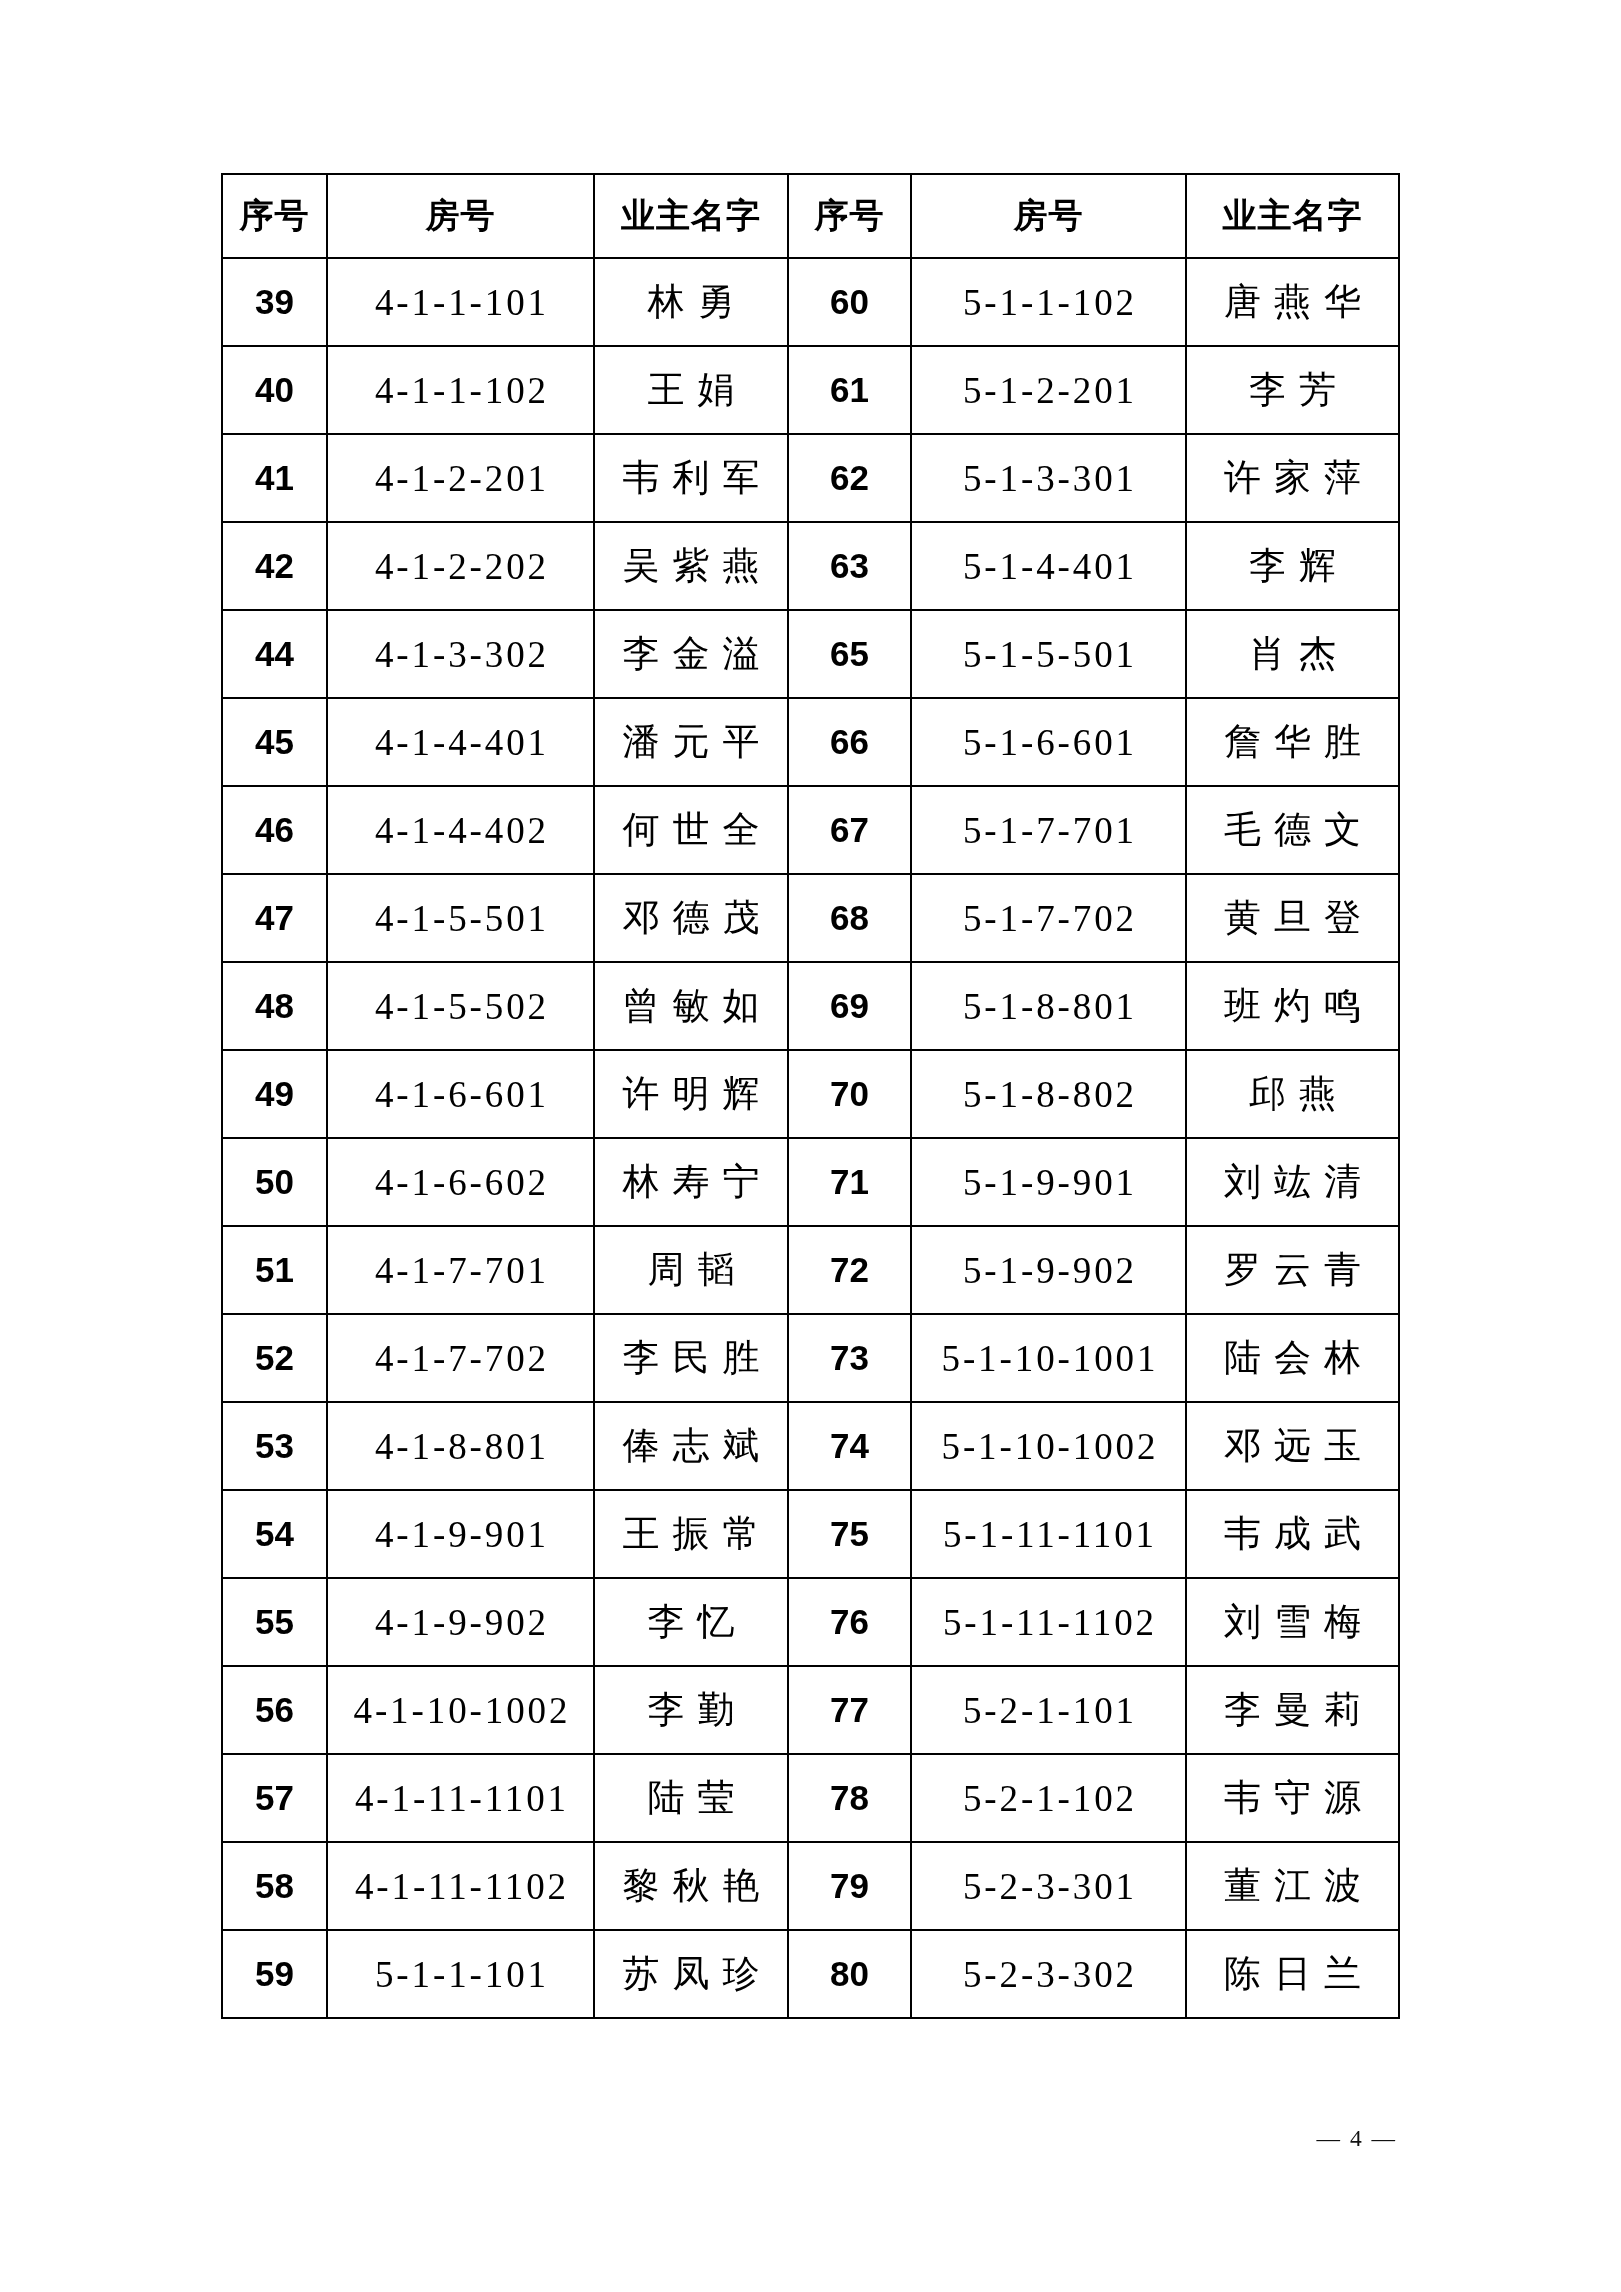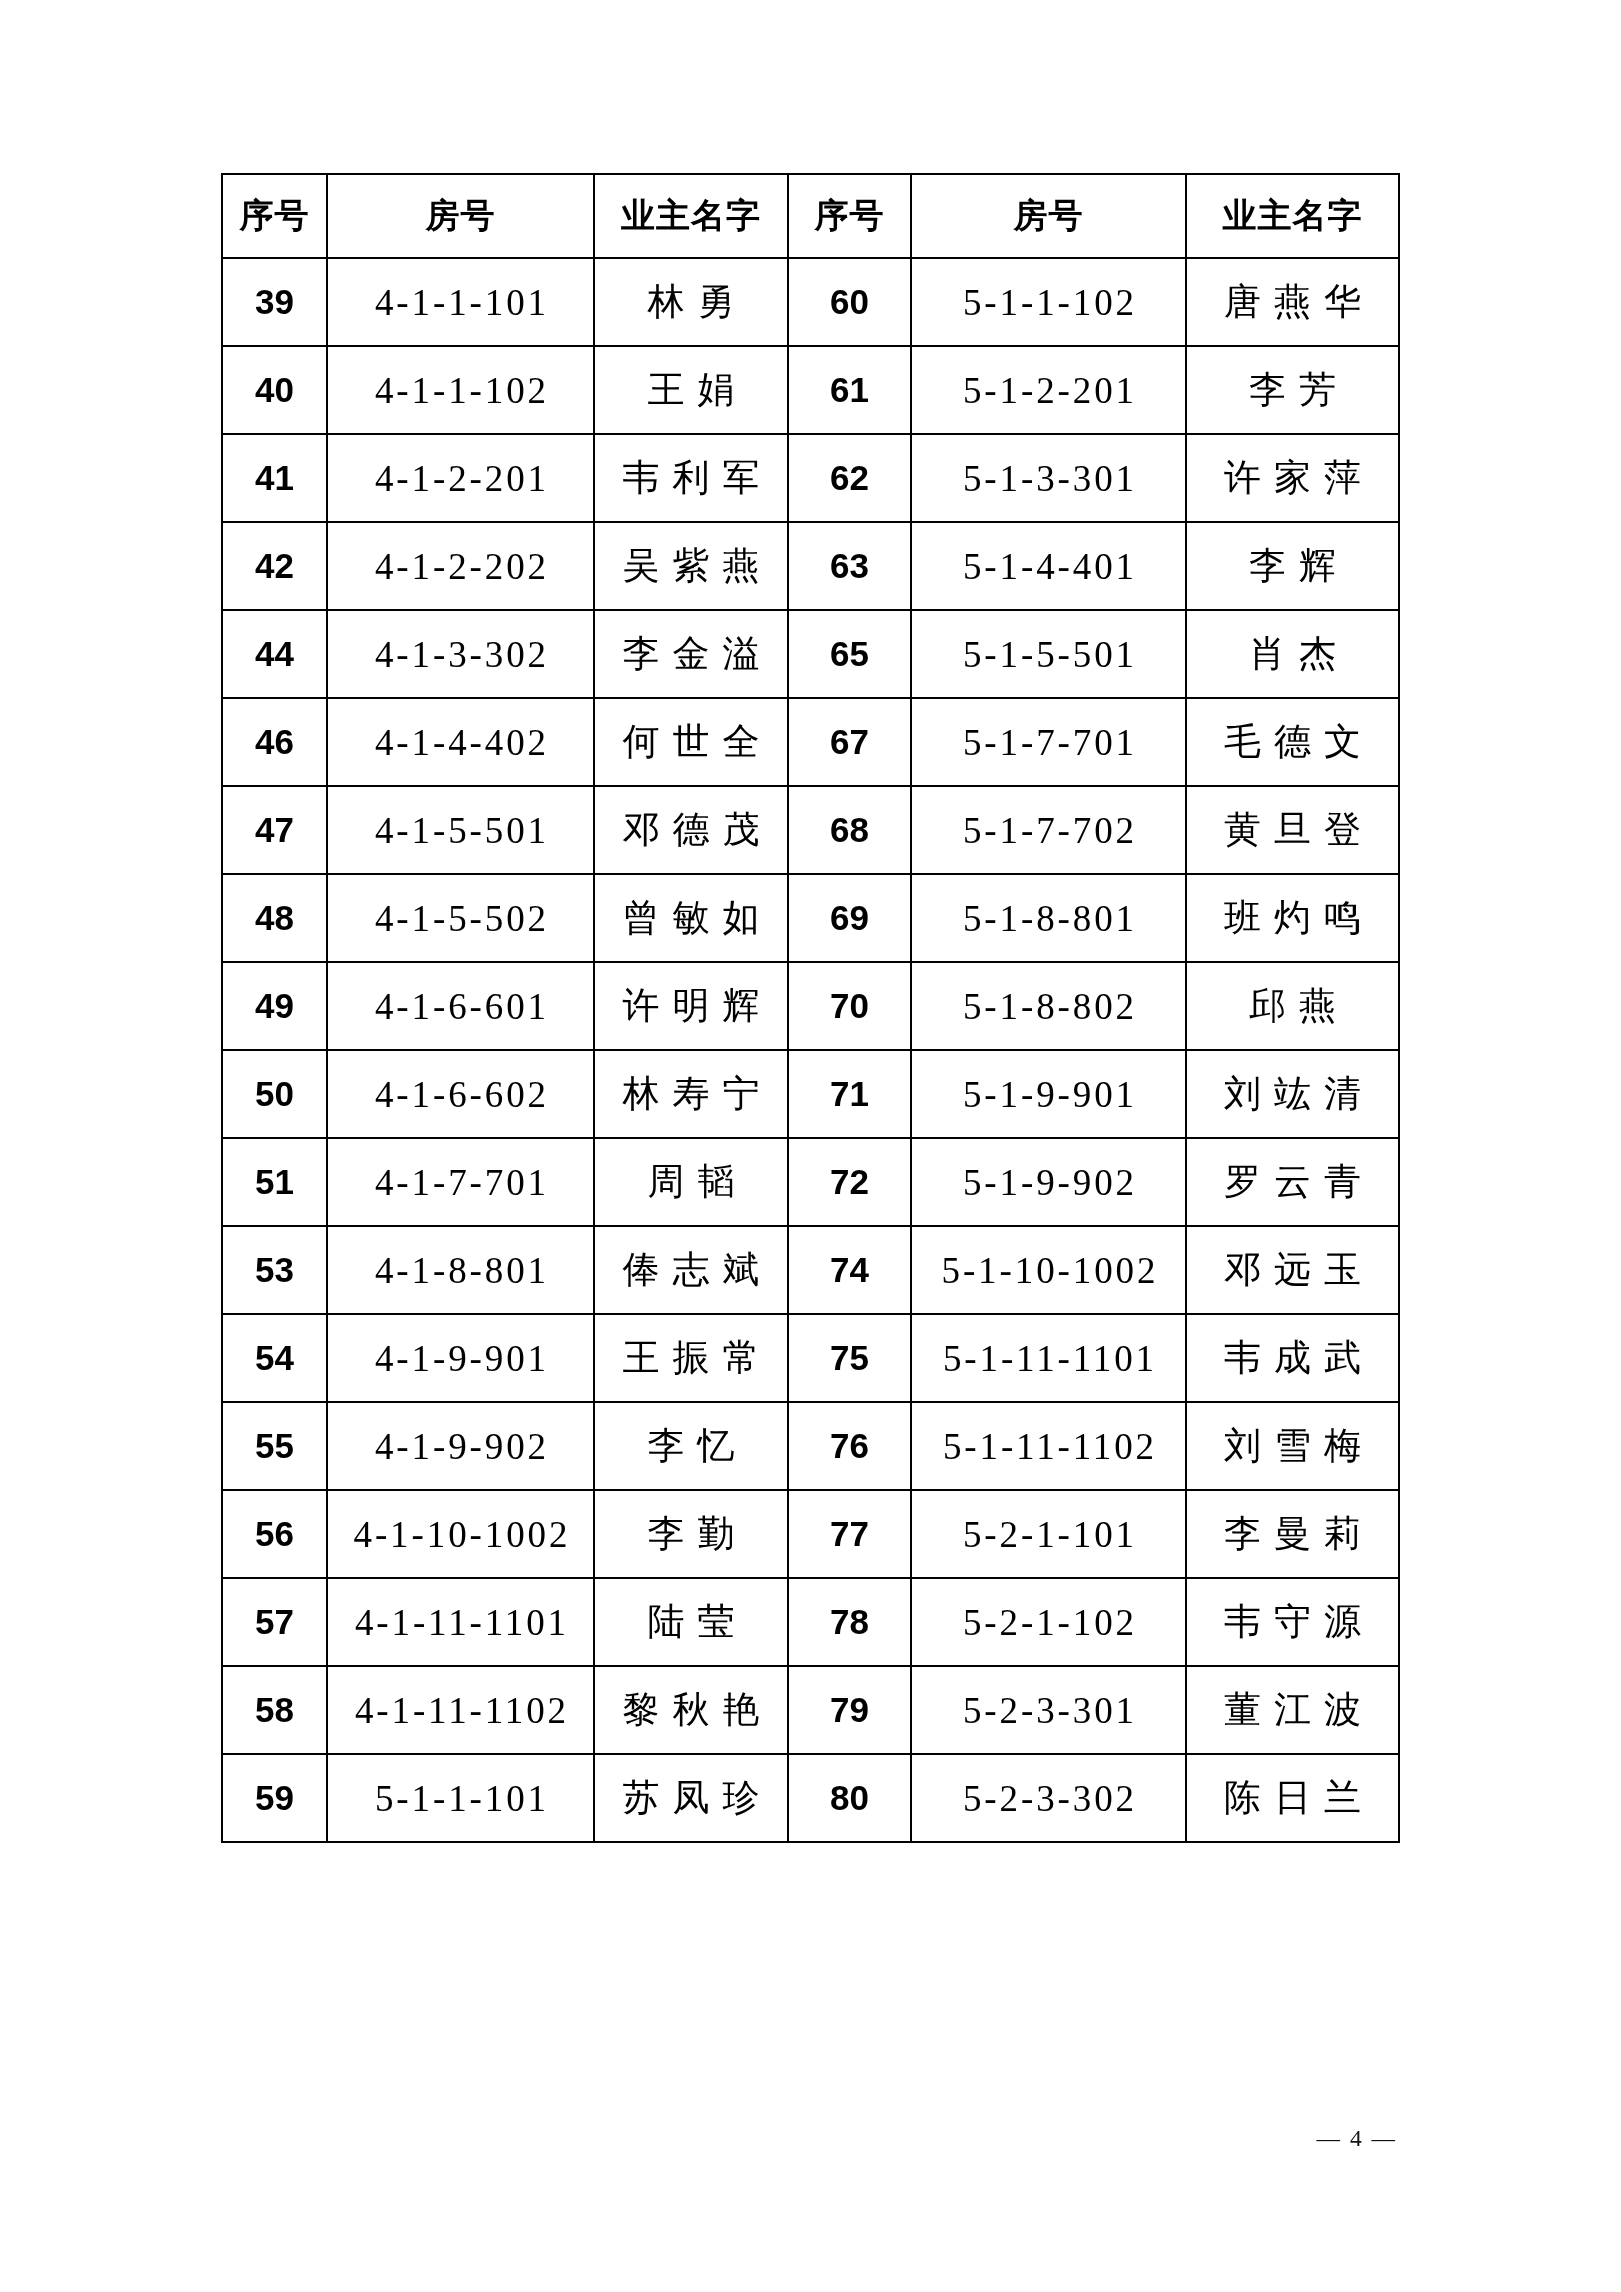--- a/index.html
+++ b/index.html
@@ -133,20 +133,28 @@
         </tr>
         <tr>
           <td class="seq-cell">44</td>
           <td class="room-cell">4-1-3-302</td>
           <td class="owner-cell">李金溢</td>
           <td class="seq-cell">65</td>
           <td class="room-cell">5-1-5-501</td>
           <td class="owner-cell">肖杰</td>
         </tr>
         <tr>
+          <td class="seq-cell">45</td>
+          <td class="room-cell">4-1-4-401</td>
+          <td class="owner-cell">潘元平</td>
+          <td class="seq-cell">66</td>
+          <td class="room-cell">5-1-6-601</td>
+          <td class="owner-cell">詹华胜</td>
+        </tr>
+        <tr>
           <td class="seq-cell">46</td>
           <td class="room-cell">4-1-4-402</td>
           <td class="owner-cell">何世全</td>
           <td class="seq-cell">67</td>
           <td class="room-cell">5-1-7-701</td>
           <td class="owner-cell">毛德文</td>
         </tr>
         <tr>
           <td class="seq-cell">47</td>
           <td class="room-cell">4-1-5-501</td>
@@ -181,20 +189,28 @@
         </tr>
         <tr>
           <td class="seq-cell">51</td>
           <td class="room-cell">4-1-7-701</td>
           <td class="owner-cell">周韬</td>
           <td class="seq-cell">72</td>
           <td class="room-cell">5-1-9-902</td>
           <td class="owner-cell">罗云青</td>
         </tr>
         <tr>
+          <td class="seq-cell">52</td>
+          <td class="room-cell">4-1-7-702</td>
+          <td class="owner-cell">李民胜</td>
+          <td class="seq-cell">73</td>
+          <td class="room-cell">5-1-10-1001</td>
+          <td class="owner-cell">陆会林</td>
+        </tr>
+        <tr>
           <td class="seq-cell">53</td>
           <td class="room-cell">4-1-8-801</td>
           <td class="owner-cell">俸志斌</td>
           <td class="seq-cell">74</td>
           <td class="room-cell">5-1-10-1002</td>
           <td class="owner-cell">邓远玉</td>
         </tr>
         <tr>
           <td class="seq-cell">54</td>
           <td class="room-cell">4-1-9-901</td>

